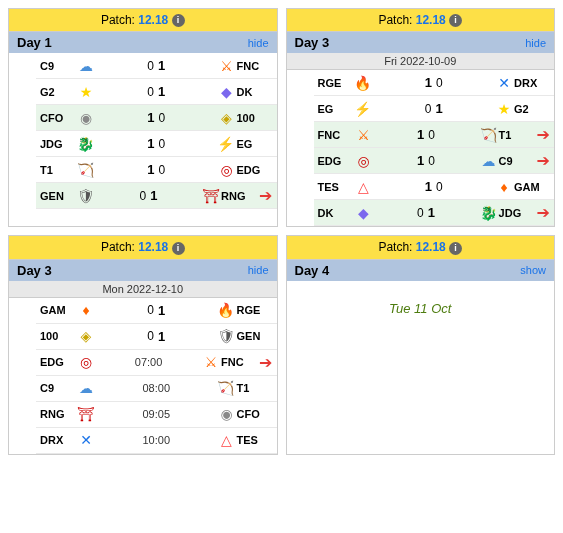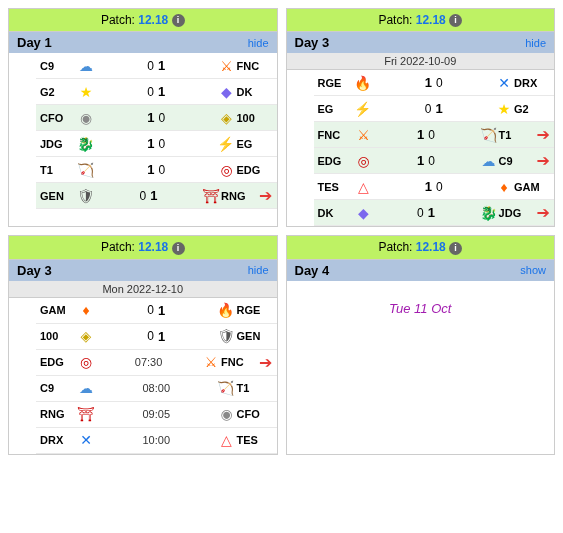--- a/index.html
+++ b/index.html
@@ -16,21 +16,21 @@
       gap: 8px;
     }
     .patch-block {
       border: 1px solid #ccc;
     }
     .patch-header {
       text-align: center;
       font-size: 12px;
       font-weight: normal;
       padding: 4px 0;
-      background: #bef264;
+      background: #fde047;
       border-bottom: 1px solid #ccc;
     }
     .patch-header .patch-num {
       color: #1a73e8;
       font-weight: bold;
     }
     .info-icon {
       display: inline-block;
       width: 13px;
       height: 13px;
@@ -117,21 +117,21 @@
     }
     .arrow-icon {
       color: #e53935;
       font-size: 16px;
       margin-left: 2px;
     }
     .day4-content {
       text-align: center;
       padding: 20px;
       font-style: italic;
-      color: #a21caf;
+      color: #4d7c0f;
       font-size: 13px;
     }
     
     .icon-c9 { color: #4a90d9; }
     .icon-fnc { color: #ff6600; }
     .icon-g2 { color: #ffd700; }
     .icon-dk { color: #7b68ee; }
     .icon-cfo { color: #888; }
     .icon-100 { color: #c8a400; }
     .icon-jdg { color: #ff4444; }
@@ -339,21 +339,21 @@
         <span class="score bold">1</span>
       </div>
       <span class="team-icon icon-gen">🛡</span>
       <span class="team-name">GEN</span>
     </div>
 
     <div class="match-row normal">
       <span class="team-name">EDG</span>
       <span class="team-icon icon-edg">◎</span>
       <div class="score-area">
-        <span class="time-score">07:30</span>
+        <span class="time-score">07:00</span>
       </div>
       <span class="team-icon icon-fnc">⚔</span>
       <span class="team-name">FNC</span>
       <span class="arrow-icon">➔</span>
     </div>
 
     <div class="match-row normal">
       <span class="team-name">C9</span>
       <span class="team-icon icon-c9">☁</span>
       <div class="score-area">

